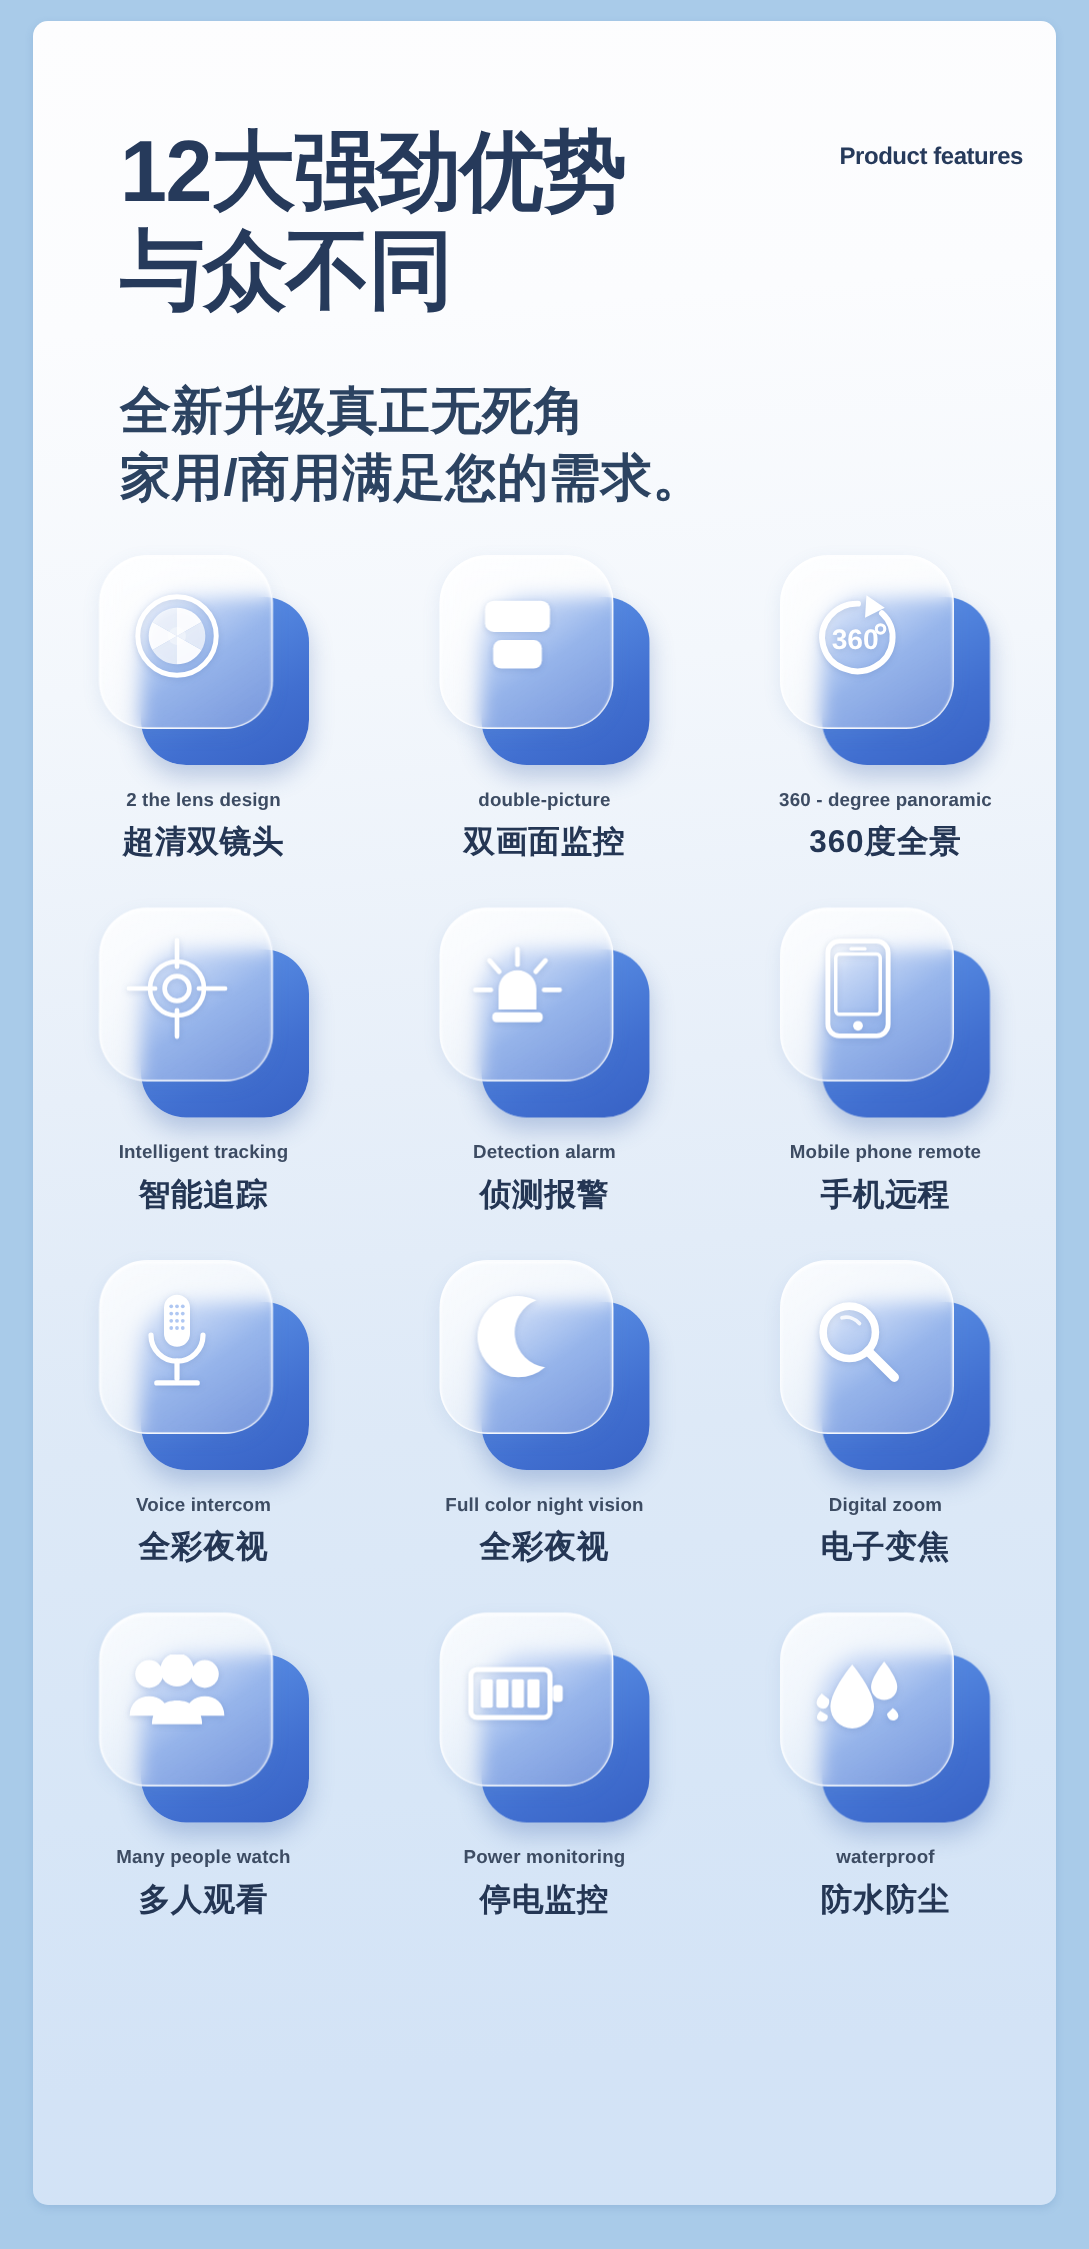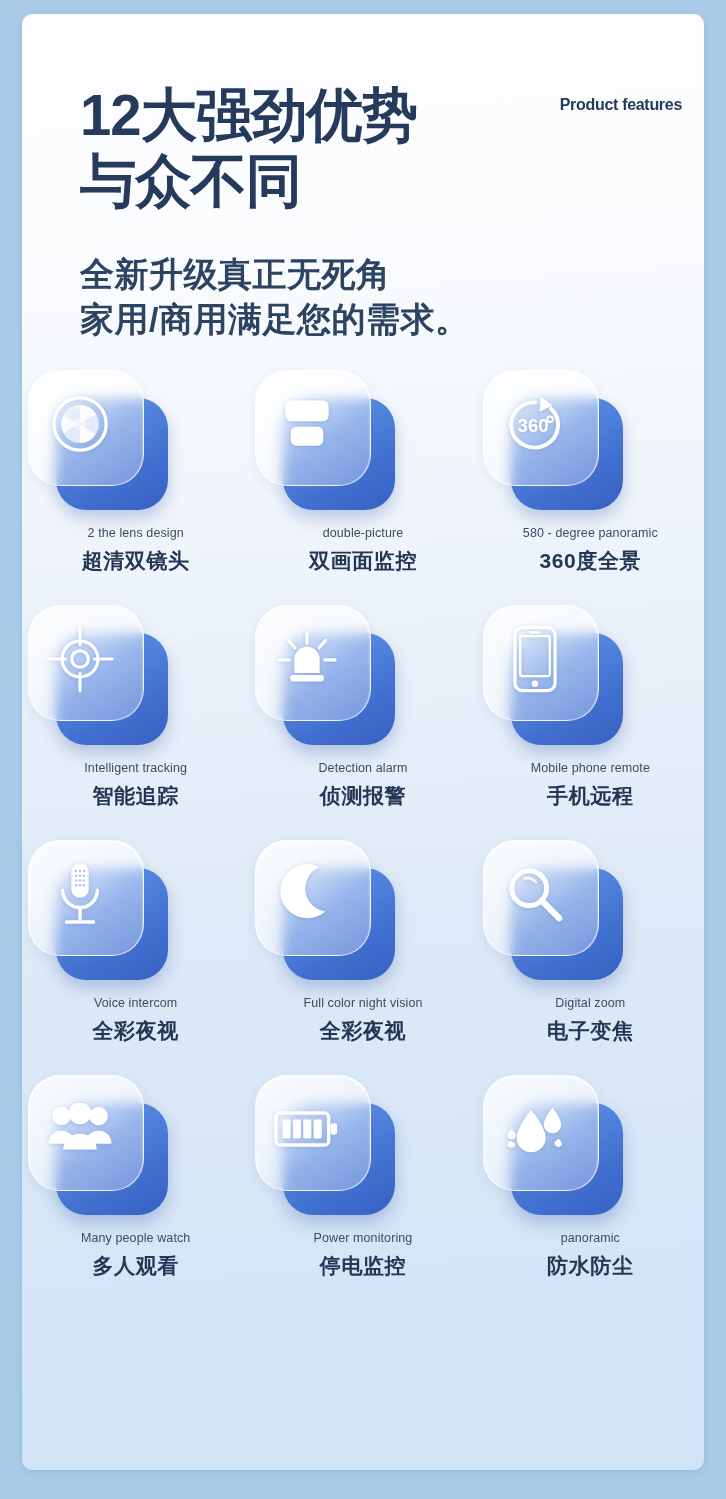--- a/index.html
+++ b/index.html
@@ -56,21 +56,21 @@
 
   
   #grid{
     position:absolute; left:0; top:352px;
     width:682px;
     display:grid;
     grid-template-columns:repeat(3,1fr);
     row-gap:26px;
   }
   .cell{
-    display:flex; flex-direction:column; 
+    display:flex; flex-direction:column; align-items:center;
   }
 
   
   .tile{
     position:relative;
     width:152px; height:152px;
     margin-bottom:8px;
   }
   .plate{
     position:absolute;
@@ -100,20 +100,21 @@
   }
   .glyph svg{ display:block; filter:drop-shadow(0 1px 2px rgba(40,80,150,.18)); }
 
   .en{
     font-size:12.5px;
     color:#3d4c63;
     letter-spacing:.1px;
     margin-bottom:7px;
     text-align:center;
     white-space:nowrap;
+    font-weight:bold;
   }
   .cn{
     font-size:21px;
     font-weight:bold;
     color:#243654;
     letter-spacing:.6px;
     text-align:center;
     white-space:nowrap;
   }
 </style>
@@ -175,21 +176,21 @@
             <div class="glass"></div>
             <div class="glyph">
     <svg width="66" height="62" viewBox="0 0 70 66">
       <path d="M35 10 a25 24 0 1 0 17 6.8" fill="none" stroke="#ffffff" stroke-width="4.2" stroke-linecap="round"></path>
       <path d="M41 4 L54 13 L40 20 Z" fill="#ffffff"></path>
       <text x="33" y="42" text-anchor="middle" font-family="Liberation Sans, sans-serif" font-size="20" font-weight="bold" fill="#ffffff">360</text>
       <circle cx="51" cy="28" r="3" fill="none" stroke="#ffffff" stroke-width="2.2"></circle>
     </svg>
             </div>
           </div>
-          <div class="en">580 - degree panoramic</div>
+          <div class="en">360 - degree panoramic</div>
           <div class="cn">360度全景</div>
         </div>
         <div class="cell">
           <div class="tile">
             <div class="plate"></div>
             <div class="glass"></div>
             <div class="glyph">
     <svg width="68" height="68" viewBox="0 0 70 70">
       <g fill="none" stroke="#ffffff" stroke-width="3.2" stroke-linecap="round">
         <circle cx="35" cy="35" r="18.5"></circle>
@@ -350,19 +351,19 @@
             <div class="glyph">
     <svg width="66" height="62" viewBox="0 0 68 64">
       <path d="M30 12 C30 12 45 30 45 41 A15 15 0 0 1 15 41 C15 30 30 12 30 12 Z" fill="#ffffff"></path>
       <path d="M52 10 C52 10 61 21 61 27.5 A9 9 0 0 1 43 27.5 C43 21 52 10 52 10 Z" fill="#ffffff"></path>
       <path d="M9 32 c-4 4 -5 8 -1 10 s7-2 6-6 Z" fill="#ffffff"></path>
       <path d="M8 44 c-3 3 -3 6 0 7 s6-1 5-4 Z" fill="#ffffff"></path>
       <path d="M58 42 c4 3 5 6 2 8 s-6-1-6-4 Z" fill="#ffffff"></path>
     </svg>
             </div>
           </div>
-          <div class="en">panoramic</div>
+          <div class="en">waterproof</div>
           <div class="cn">防水防尘</div>
         </div>
       </div>
 
   </div>
 </div>
 
 </body></html>

